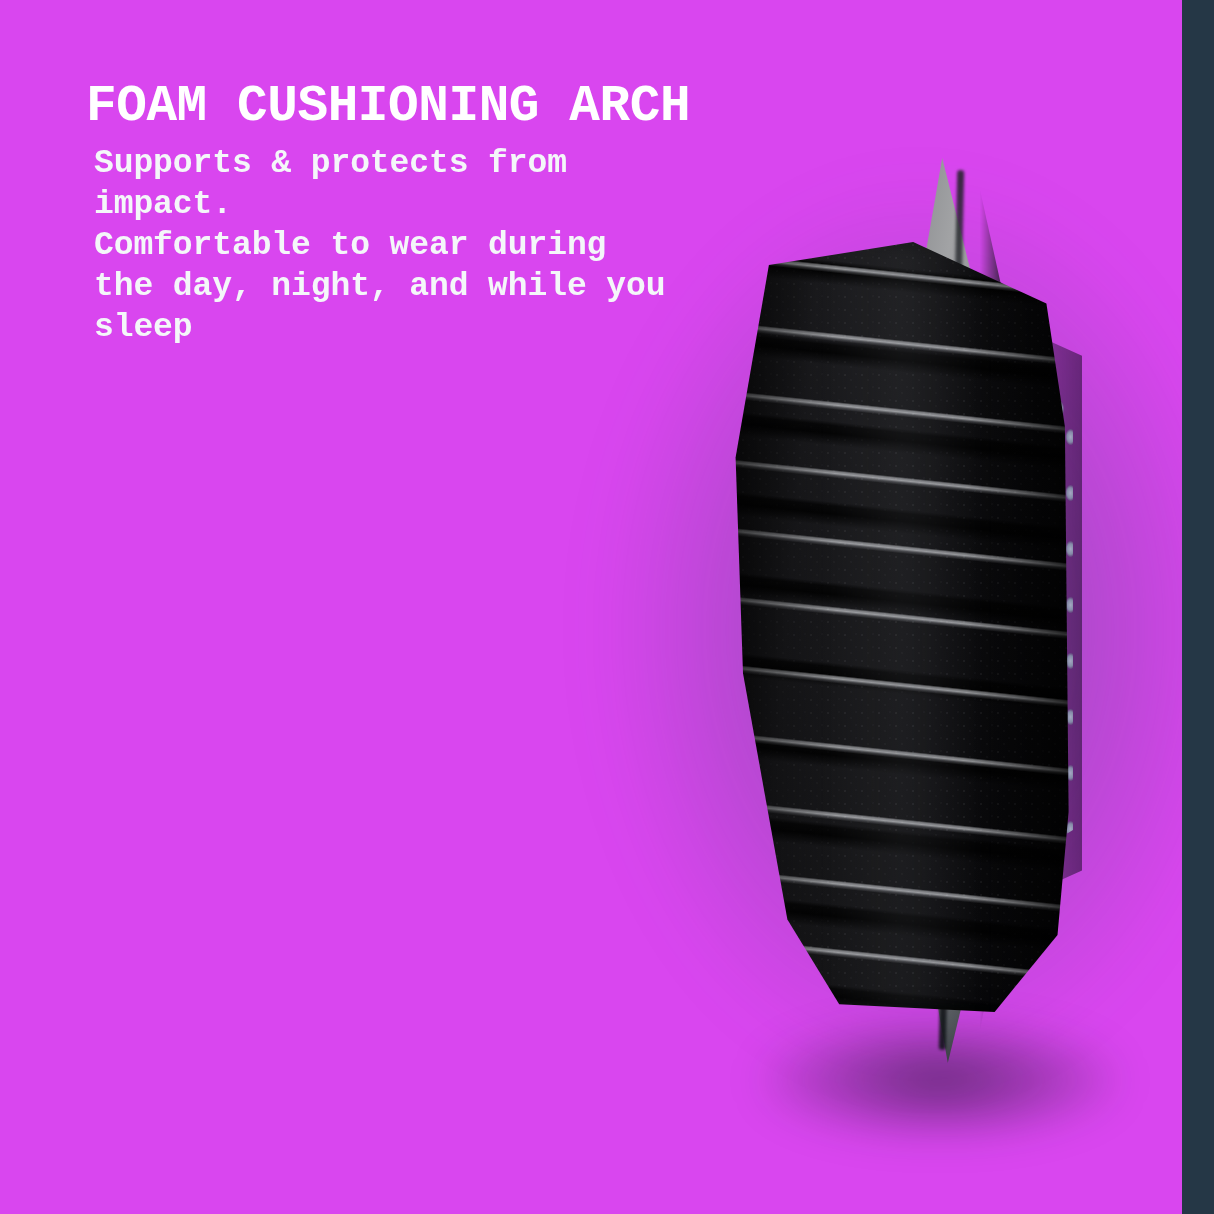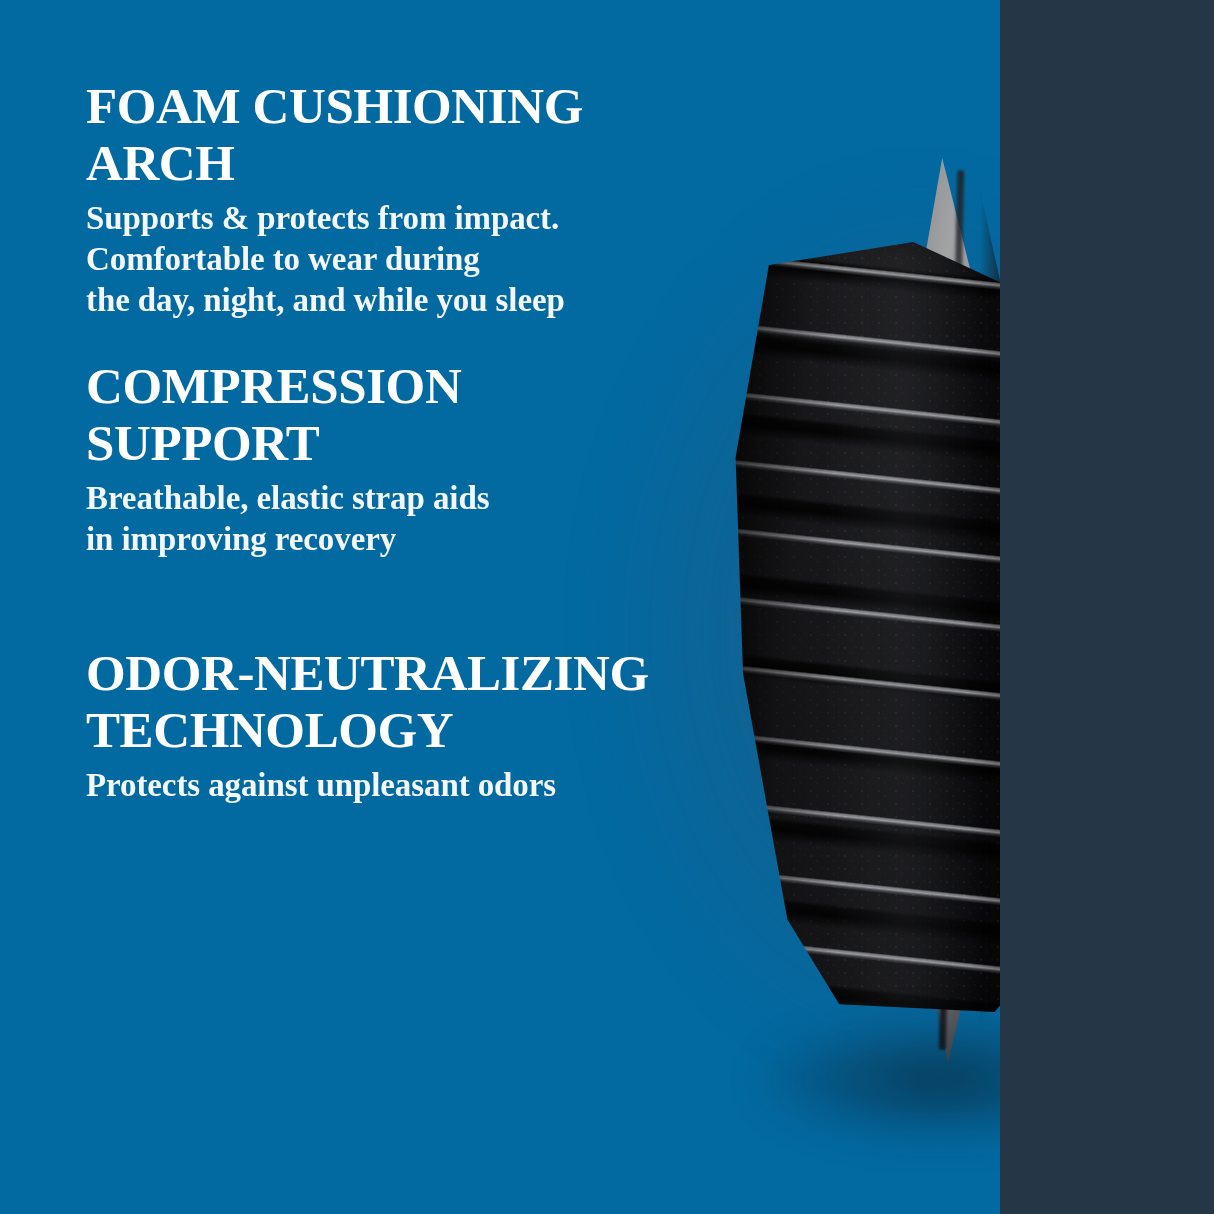--- a/index.html
+++ b/index.html
@@ -2,25 +2,25 @@
 <html><head>
 <meta charset="utf-8">
 <style>
   html, body {
     margin: 0;
     padding: 0;
     background: #253746;
   }
   #page {
     position: relative;
-    width: 1000px;
+    width: 1182px;
     height: 1214px;
-    background: #0369a1;
+    background: #d946ef;
     overflow: hidden;
-    font-family: Liberation Serif, serif;
+    font-family: Liberation Mono, monospace;
     -webkit-font-smoothing: antialiased;
   }
 
   
   .bg-glow {
     position: absolute;
     left: 600px;
     top: 180px;
     width: 640px;
     height: 900px;
@@ -55,21 +55,21 @@
     margin: 0 0 6px 0;
     text-transform: uppercase;
     white-space: pre-line;
   }
   .feature-desc {
     color: #f4f7f9;
     font-weight: 700;
     font-size: 33px;
     line-height: 41px;
     letter-spacing: -0.1px;
-    margin: 0;
+    margin: 8px;
     white-space: pre-line;
   }
 
   
   #feature-0 { top: 78px; }
   #feature-1 { top: 358px; }
   #feature-2 { top: 645px; }
   #feature-3 { top: 893px; }
 
   
@@ -286,32 +286,21 @@
 
   <div class="text-col">
 
     <div class="feature" id="feature-0">
       <h2 class="feature-title">FOAM CUSHIONING ARCH</h2>
       <p class="feature-desc">Supports &amp; protects from impact.
 Comfortable to wear during
 the day, night, and while you sleep</p>
     </div>
 
-    <div class="feature" id="feature-1">
-      <h2 class="feature-title">COMPRESSION
-SUPPORT</h2>
-      <p class="feature-desc">Breathable, elastic strap aids
-in improving recovery</p>
-    </div>
-
-    <div class="feature" id="feature-2">
-      <h2 class="feature-title">ODOR-NEUTRALIZING
-TECHNOLOGY</h2>
-      <p class="feature-desc">Protects against unpleasant odors</p>
-    </div>
+
 
     <div class="feature" id="feature-3">
     </div>
 
   </div>
 
   <div class="product">
     <div class="foam"></div>
     <div class="foam-edge-dark"></div>
     <div class="grip-shade"></div>

